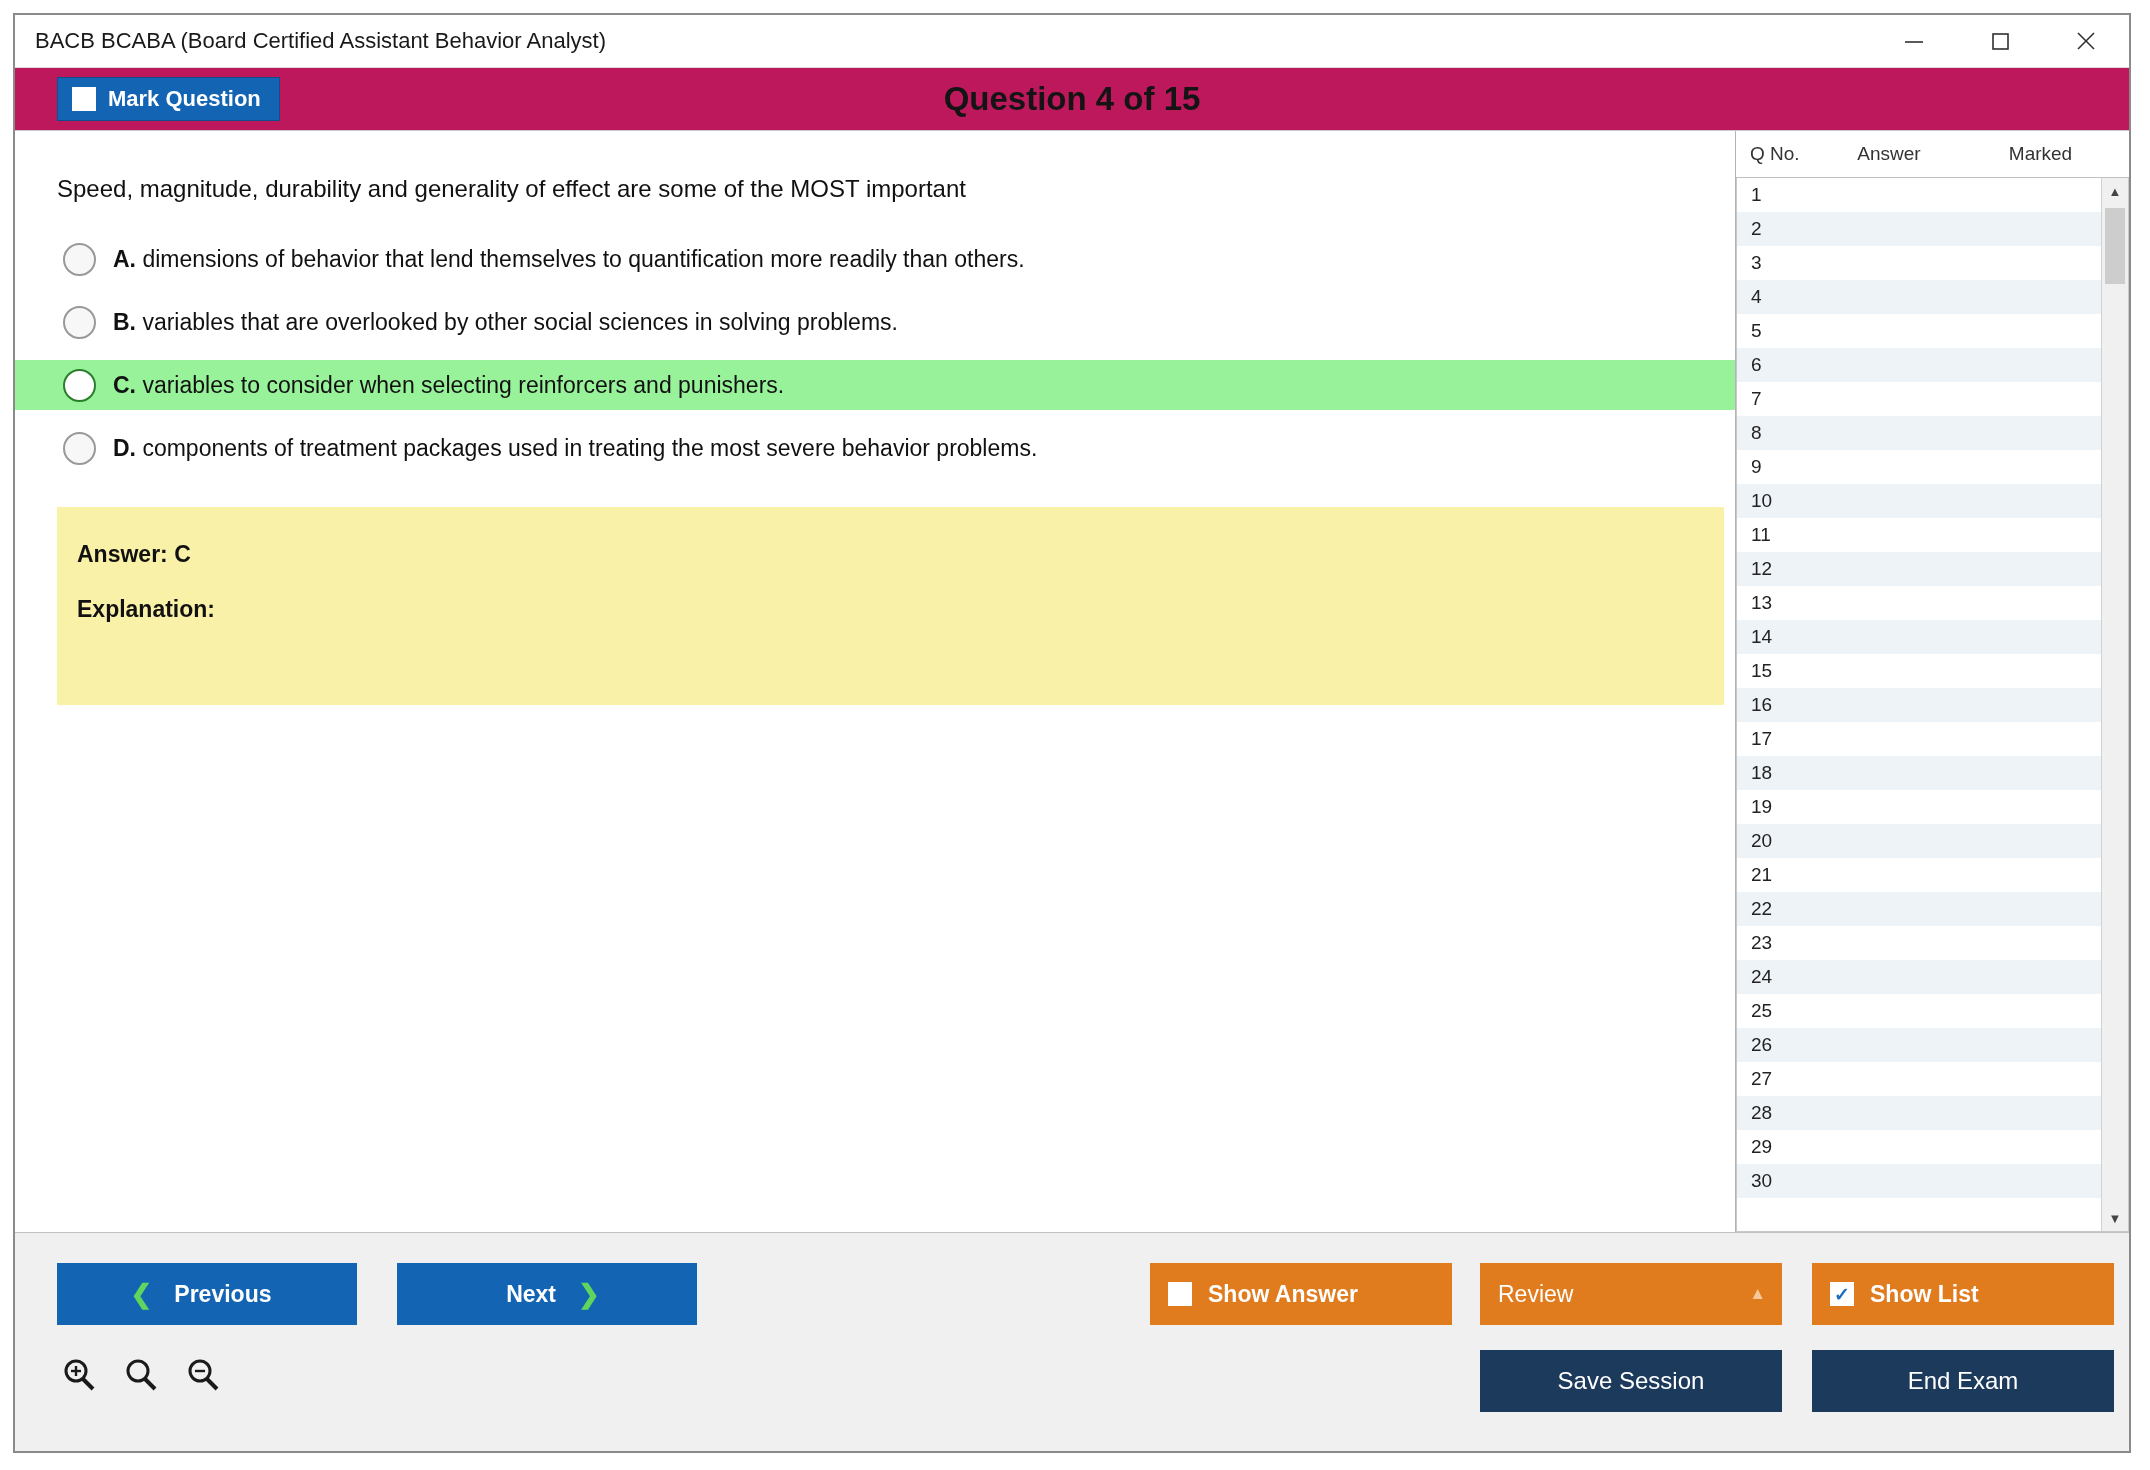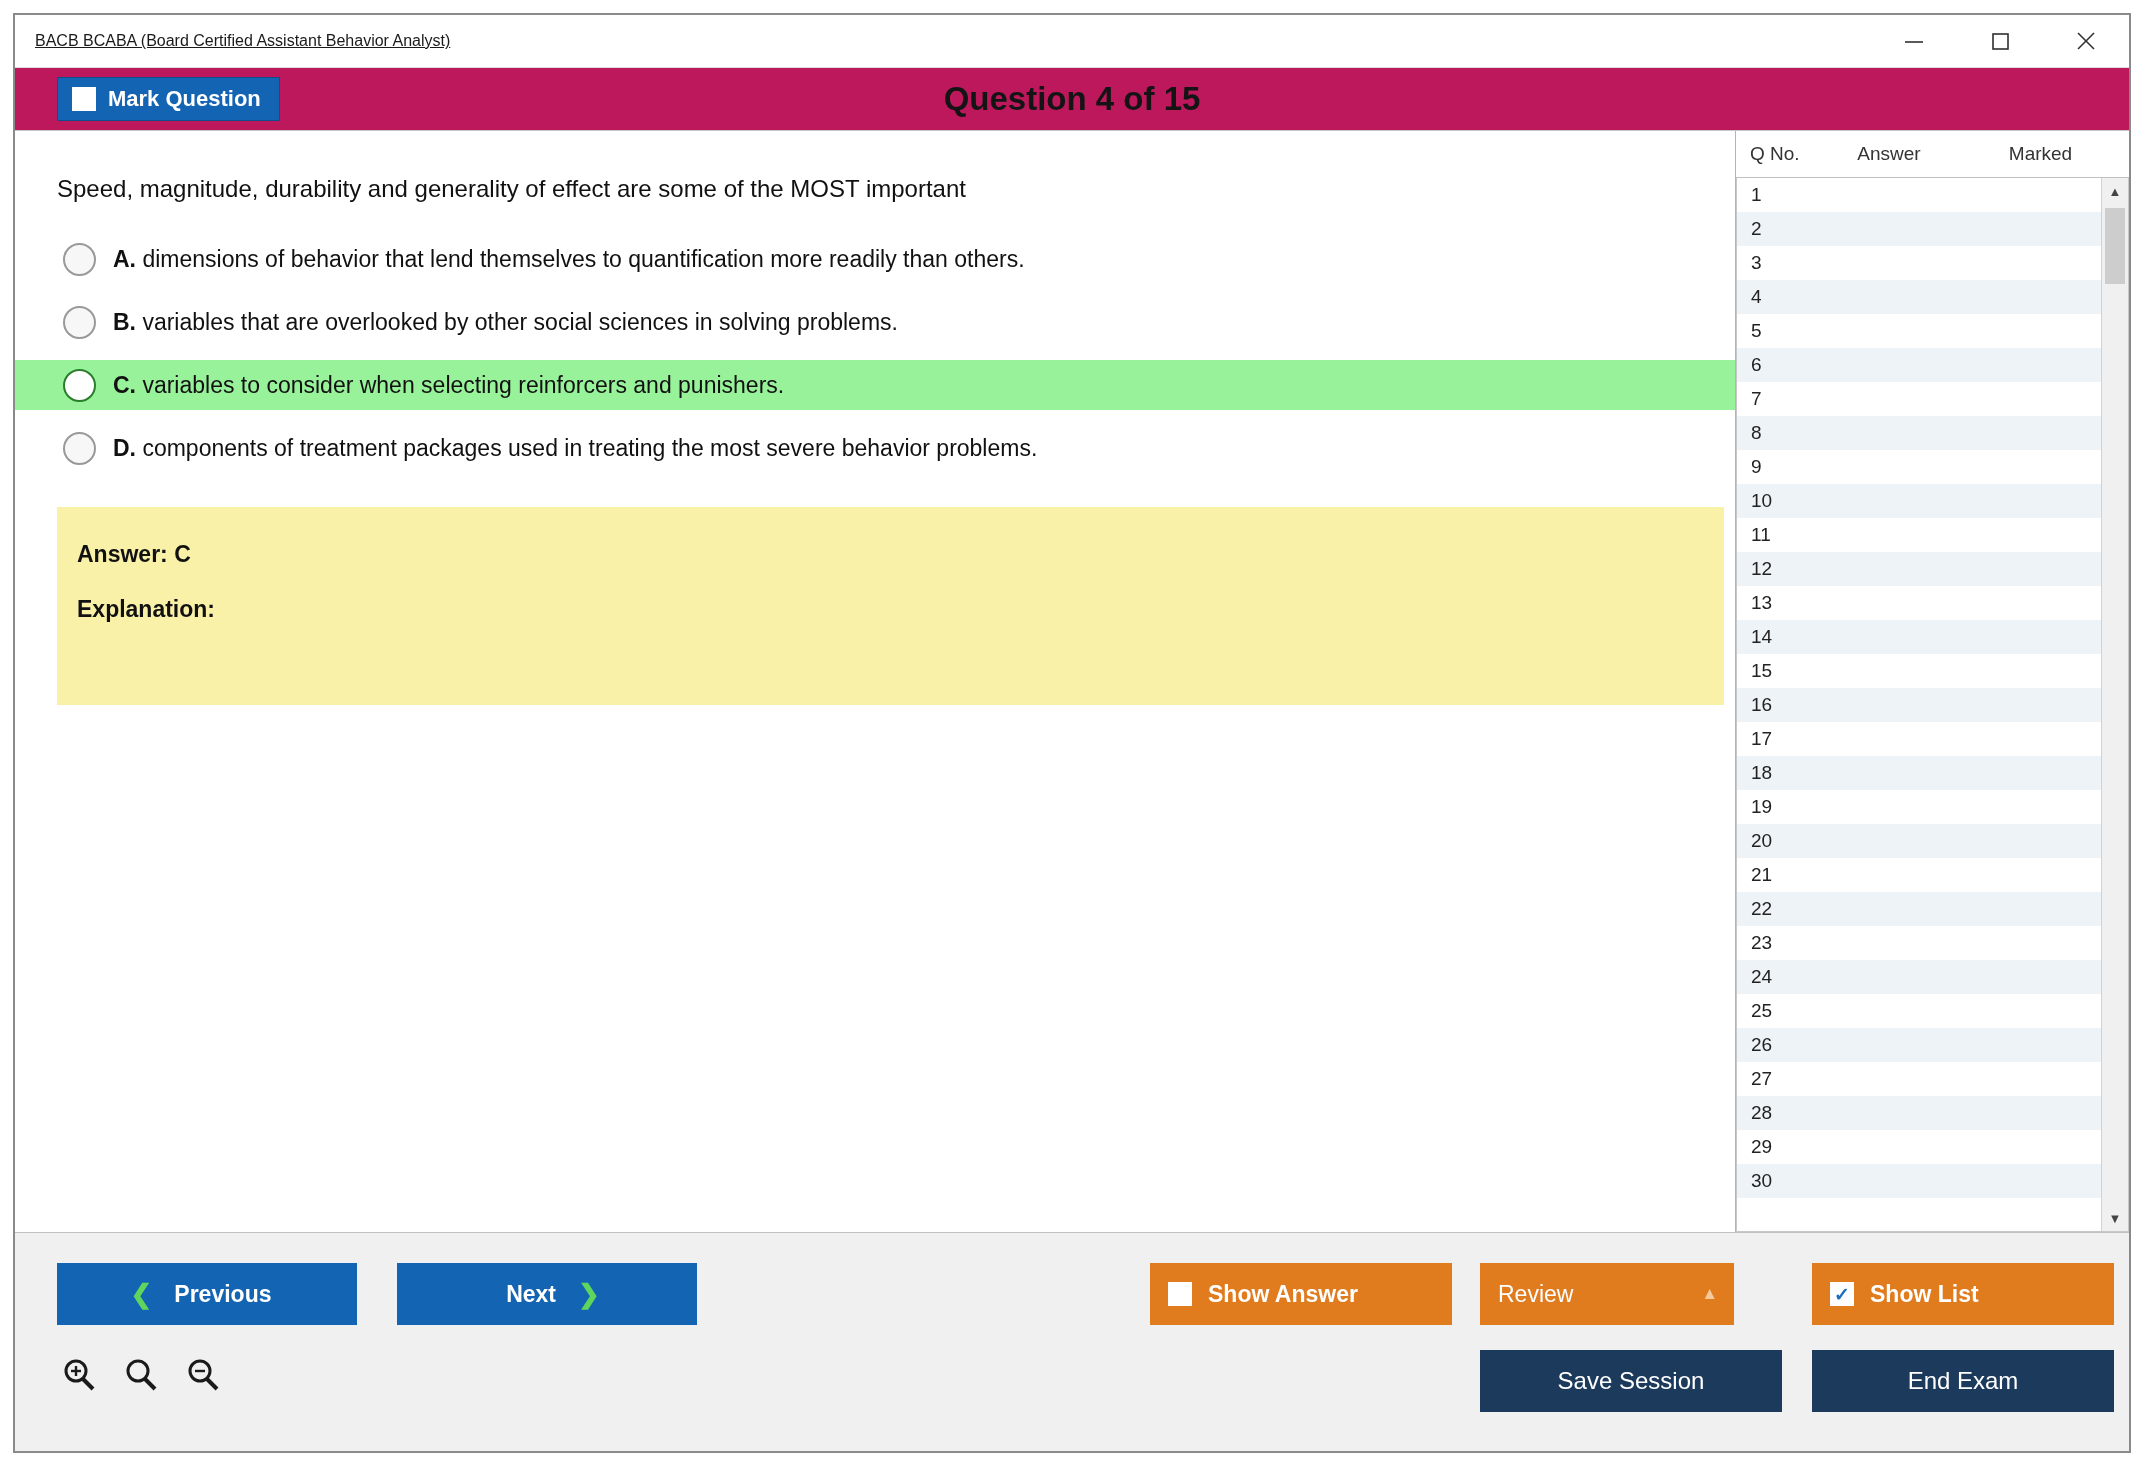--- a/index.html
+++ b/index.html
@@ -29,25 +29,24 @@
   .titlebar {
     height: 52px;
     flex: 0 0 52px;
     background: #ffffff;
     border-bottom: 1px solid #dcdcdc;
     display: flex;
     align-items: center;
     position: relative;
   }
   .title-text {
-    font-size: 16px;
+    font-size: 22px;
     color: #1a1a1a;
     margin-left: 20px;
     white-space: nowrap;
-    text-decoration: underline;
   }
   .win-controls {
     position: absolute;
     right: 0;
     top: 0;
     height: 52px;
     display: flex;
     align-items: center;
   }
   .win-btn {
@@ -275,21 +274,21 @@
   .btn-prev .chev { margin-right: 22px; margin-left: -12px; }
   .btn-next .chev { margin-left: 22px; margin-right: -12px; }
 
   .btn-show-answer {
     left: 1135px; top: 30px; width: 302px; height: 62px;
     background: #e07b1e;
     justify-content: flex-start;
     padding-left: 18px;
   }
   .btn-review {
-    left: 1465px; top: 30px; width: 254px; height: 62px;
+    left: 1465px; top: 30px; width: 302px; height: 62px;
     background: #e07b1e;
     justify-content: flex-start;
     padding-left: 18px;
     font-weight: normal;
   }
   .review-caret {
     position: absolute;
     right: 16px;
     color: #f6c89a;
     font-size: 17px;

